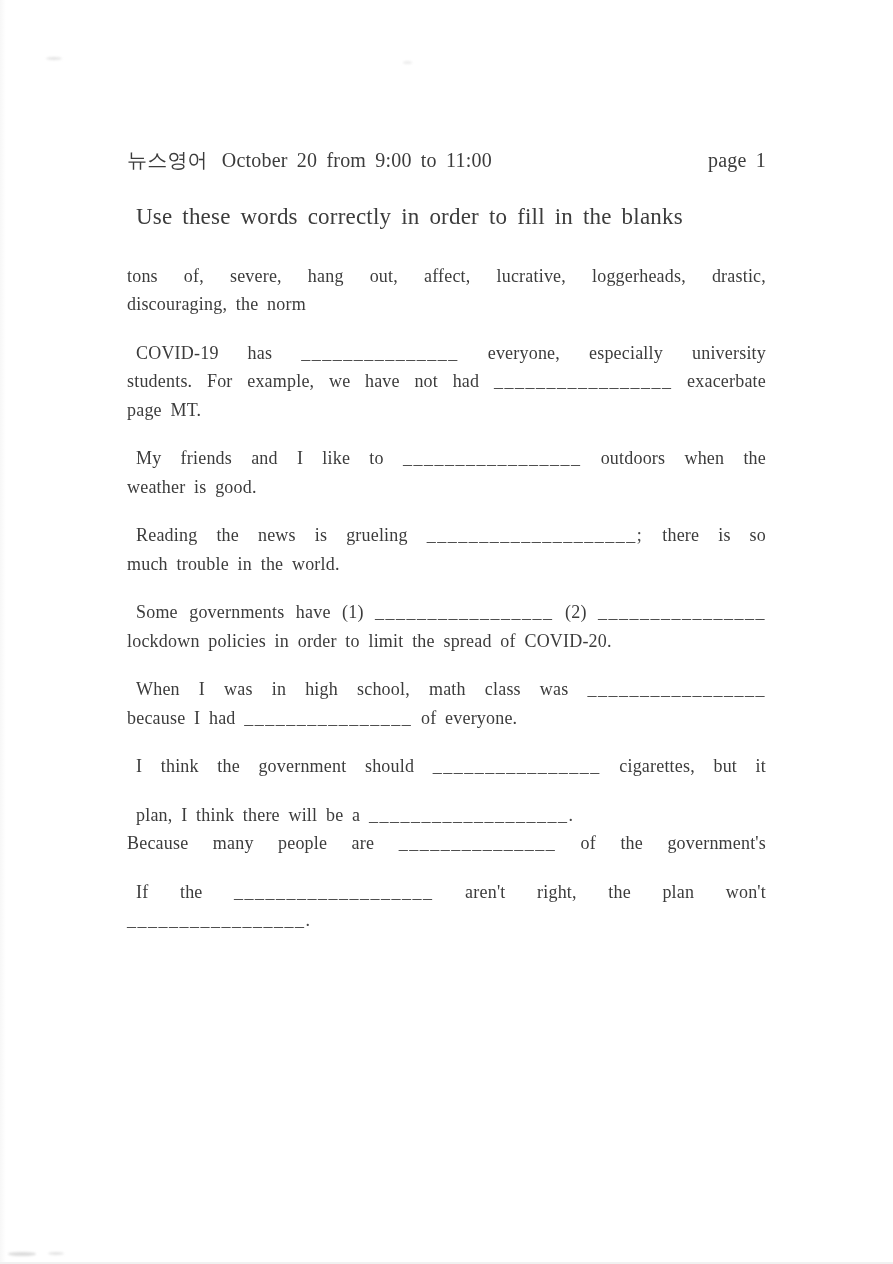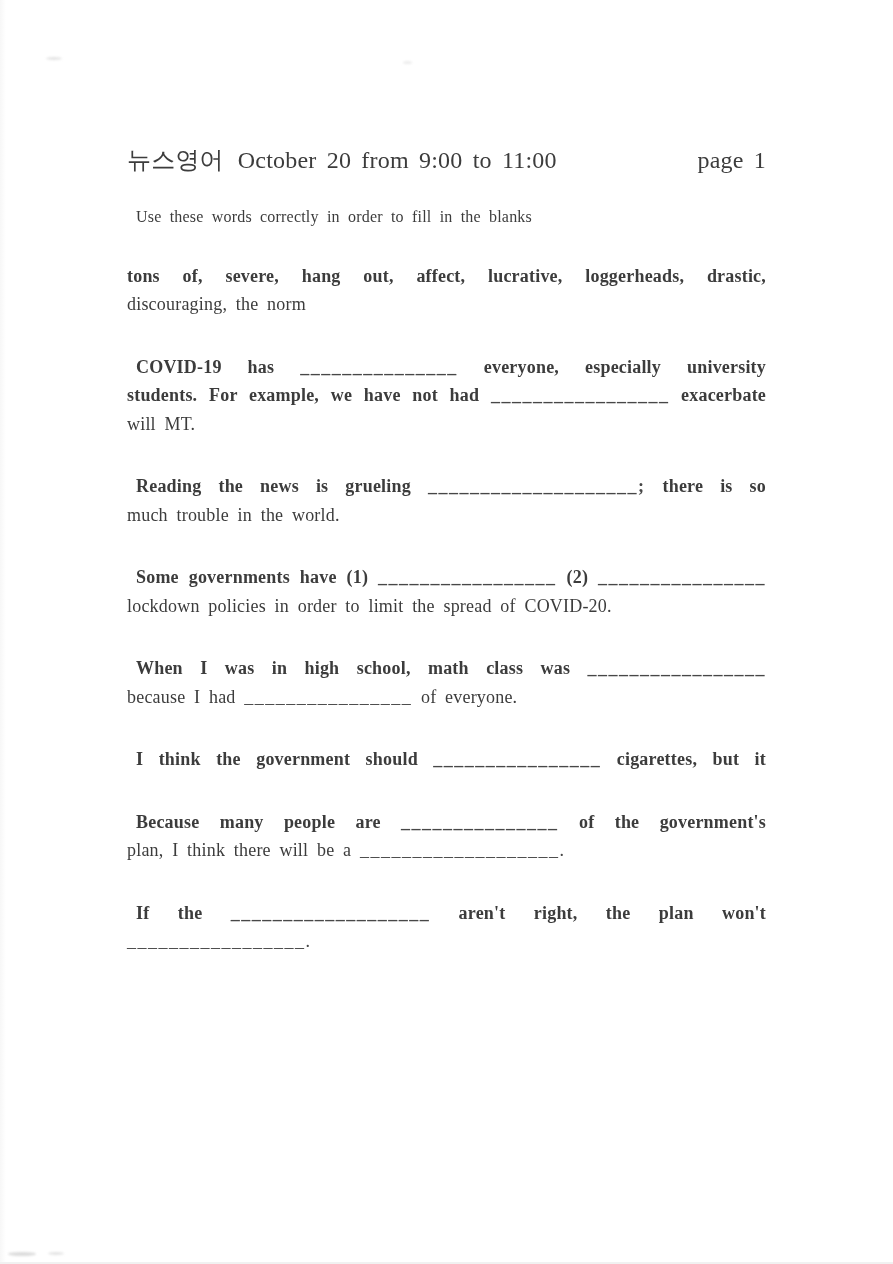--- a/index.html
+++ b/index.html
@@ -12,29 +12,29 @@
     overflow: hidden;
   }
   .page {
     position: absolute; inset: 0;
     padding: 146px 127px 0 127px;
     box-sizing: border-box;
     background: linear-gradient(90deg, #f7f7f7 0px, #ffffff 6px);
   }
   .hdr {
     display: flex; justify-content: space-between; align-items: baseline;
-    font-size: 24px; line-height: 28px; letter-spacing: 0.2px; word-spacing: 4px;
+    font-size: 20px; line-height: 28px; letter-spacing: 0.2px; word-spacing: 4px;
   }
   .hdr .course { margin-right: 14px; }
-  .txt { font-size: 16px; line-height: 28.5px; letter-spacing: 0.2px; word-spacing: 4px; }
+  .txt { font-size: 23px; line-height: 28.5px; letter-spacing: 0.2px; word-spacing: 4px; }
   .instruction { margin-top: 29px; text-indent: 9px; }
   .wordbank { margin-top: 30px; }
-  .para { margin-top: 34px; }
+  .para { margin-top: 20px; }
   .line { font-size: 18px; line-height: 28.5px; letter-spacing: 0.2px; word-spacing: 4px; }
-  .just { text-align: justify; text-align-last: justify; font-weight: bold; }
+  .just { text-align: justify; text-align-last: justify; }
   .para .line:first-child { text-indent: 9px; }
   .blank { letter-spacing: 1.5px; color: #474747; white-space: nowrap; }
   .smudge { position: absolute; border-radius: 50%; filter: blur(1px); }
   .s1 { left: 46px;  top: 57px;   width: 16px; height: 3px; background: #e4e4e4; }
   .s2 { left: 403px; top: 61px;   width: 9px;  height: 3px; background: #ededed; }
   .s3 { left: 8px;   top: 1252px; width: 28px; height: 4px; background: #dcdcdc; }
   .s4 { left: 48px;  top: 1252px; width: 16px; height: 3px; background: #e3e3e3; }
   .bottom-edge { position: absolute; left: 0; bottom: 0; width: 100%; height: 2px; background: #f1f1f1; }
 </style>
 </head>
@@ -53,40 +53,44 @@
 
   <div class="wordbank" id="wordbank">
       <div class="line just">tons of, severe, hang out, affect, lucrative, loggerheads, drastic,</div>
       <div class="line">discouraging, the norm</div>
     </div>
 
   <div id="exercises">
       <div class="para">
         <div class="line just"><span class="text">COVID-19 has</span> <span class="blank">_______________</span> <span class="text">everyone, especially university</span></div>
         <div class="line just"><span class="text">students. For example, we have not had</span> <span class="blank">_________________</span> <span class="text">exacerbate</span></div>
-        <div class="line"><span class="text">will MT.</span></div>
+        <div class="line"><span class="text">page MT.</span></div>
+      </div>
+      <div class="para">
+        <div class="line just"><span class="text">My friends and I like to</span> <span class="blank">_________________</span> <span class="text">outdoors when the</span></div>
+        <div class="line"><span class="text">weather is good.</span></div>
       </div>
       <div class="para">
         <div class="line just"><span class="text">Reading the news is grueling</span> <span class="blank">____________________;</span> <span class="text">there is so</span></div>
         <div class="line"><span class="text">much trouble in the world.</span></div>
       </div>
       <div class="para">
         <div class="line just"><span class="text">Some governments have (1)</span> <span class="blank">_________________</span> <span class="text">(2)</span> <span class="blank">________________</span></div>
         <div class="line"><span class="text">lockdown policies in order to limit the spread of COVID-20.</span></div>
       </div>
       <div class="para">
         <div class="line just"><span class="text">When I was in high school, math class was</span> <span class="blank">_________________</span></div>
         <div class="line"><span class="text">because I had</span> <span class="blank">________________</span> <span class="text">of everyone.</span></div>
       </div>
       <div class="para">
         <div class="line just"><span class="text">I think the government should</span> <span class="blank">________________</span> <span class="text">cigarettes, but it</span></div>
       </div>
       <div class="para">
+        <div class="line"><span class="text">plan, I think there will be a</span> <span class="blank">___________________.</span></div>
         <div class="line just"><span class="text">Because many people are</span> <span class="blank">_______________</span> <span class="text">of the government's</span></div>
-        <div class="line"><span class="text">plan, I think there will be a</span> <span class="blank">___________________.</span></div>
       </div>
       <div class="para">
         <div class="line just"><span class="text">If the</span> <span class="blank">___________________</span> <span class="text">aren't right, the plan won't</span></div>
         <div class="line"><span class="blank">_________________.</span></div>
       </div>
     </div>
 
 </div>
 
 <div class="smudge s1"></div>

